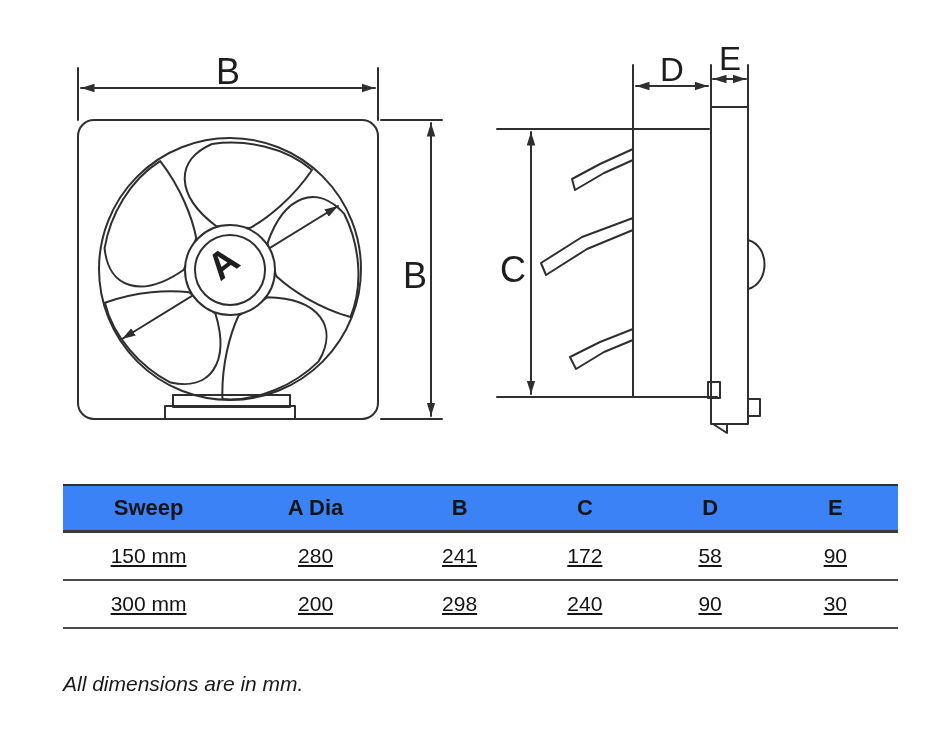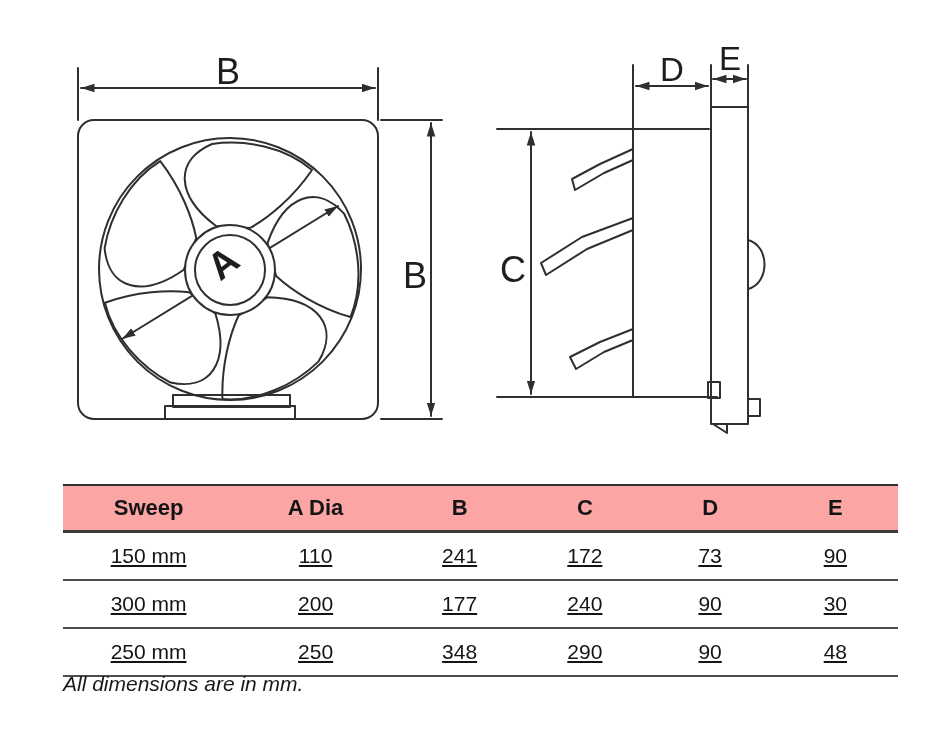--- a/index.html
+++ b/index.html
@@ -14,21 +14,21 @@
   .dim-label{font-size:36px;}
   .dim-label-sm{font-size:33px;}
   .hub-label{font-size:38px;font-weight:700;}
 
   #spec-table-wrap{position:absolute;left:63px;top:484px;width:835px;}
   table#spec-table{
     width:100%;border-collapse:collapse;text-align:center;
     font-size:21px;color:#141414;table-layout:fixed;
   }
   #spec-table thead th{
-    background:#fca5a5;font-weight:700;font-size:22px;
+    background:#3b82f6;font-weight:700;font-size:22px;
     padding:9px 0;
     border-top:2px solid #2f2f2f;
     border-bottom:3px solid #3a3a3a;
     margin-top:24px;
   }
   #spec-table tbody td{
     padding:11px 0;
     border-bottom:2px solid #4d4d4d;
     background:#ffffff;
     text-decoration:underline;
@@ -147,41 +147,33 @@
           <th>A Dia</th>
           <th>B</th>
           <th>C</th>
           <th>D</th>
           <th>E</th>
         </tr>
       </thead>
       <tbody>
         <tr>
           <td>150 mm</td>
-          <td>110</td>
+          <td>280</td>
           <td>241</td>
           <td>172</td>
-          <td>73</td>
+          <td>58</td>
           <td>90</td>
         </tr>
         <tr>
           <td>300 mm</td>
           <td>200</td>
-          <td>177</td>
+          <td>298</td>
           <td>240</td>
           <td>90</td>
           <td>30</td>
-        </tr>
-        <tr>
-          <td>250 mm</td>
-          <td>250</td>
-          <td>348</td>
-          <td>290</td>
-          <td>90</td>
-          <td>48</td>
         </tr>
       </tbody>
     </table>
   </div>
 
   <div id="footnote">All dimensions are in mm.</div>
 
 </div>
 
 </body></html>

